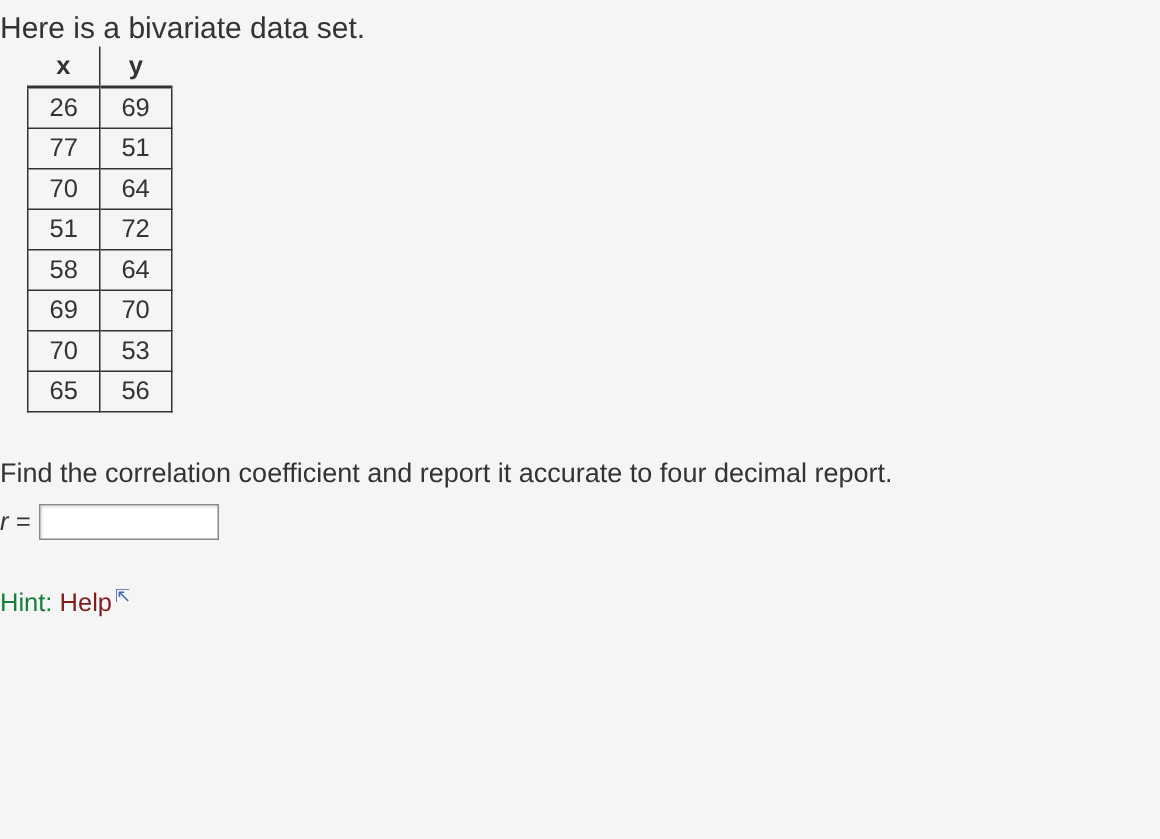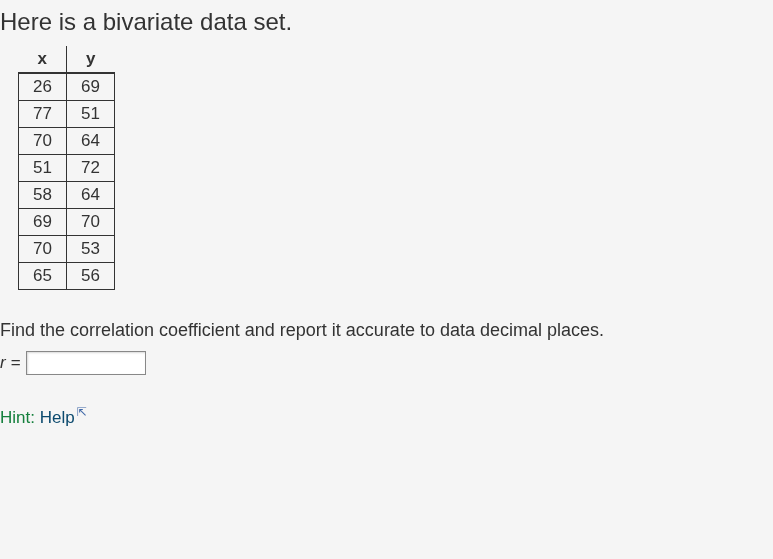--- a/index.html
+++ b/index.html
@@ -11,22 +11,21 @@
       font-family: Arial, sans-serif;
       background: #f5f5f5;
       width: 773px;
       height: 559px;
       padding: 8px 0 0 0;
       color: #333;
       font-size: 17px;
       overflow: hidden;
     }
     .intro-text {
-      margin-bottom: 10px;
-      font-size: 24px;
+      font-size: 20px;
     }
     .data-table {
       border-collapse: collapse;
       margin-left: 18px;
       margin-bottom: 30px;
     }
     .data-table th {
       font-weight: bold;
       padding: 3px 14px;
       border: 1px solid #333;
@@ -73,21 +72,21 @@
       padding: 2px 4px;
       font-size: 15px;
     }
     .hint-row {
       font-size: 17px;
     }
     .hint-label {
       color: #15803d;
     }
     .hint-link {
-      color: #0c4a6e;
+      color: #7f1d1d;
       text-decoration: none;
       cursor: pointer;
     }
     .external-icon {
       display: inline-block;
       font-size: 12px;
       color: #4169a8;
       margin-left: 2px;
       vertical-align: super;
     }
@@ -133,21 +132,21 @@
       <td>70</td>
       <td>53</td>
     </tr>
     <tr>
       <td>65</td>
       <td>56</td>
     </tr>
   </tbody>
 </table>
 
-<div class="question-text">Find the correlation coefficient and report it accurate to data decimal places.</div>
+<div class="question-text">Find the correlation coefficient and report it accurate to four decimal report.</div>
 
 <div class="answer-row">
   <span class="answer-label">r =</span>
   <input type="text" class="answer-input" value="" style="">
 </div>
 
 <div class="hint-row">
   <span class="hint-label">Hint: </span><a class="hint-link">Help</a><span class="external-icon">⇱</span>
 </div>
 

